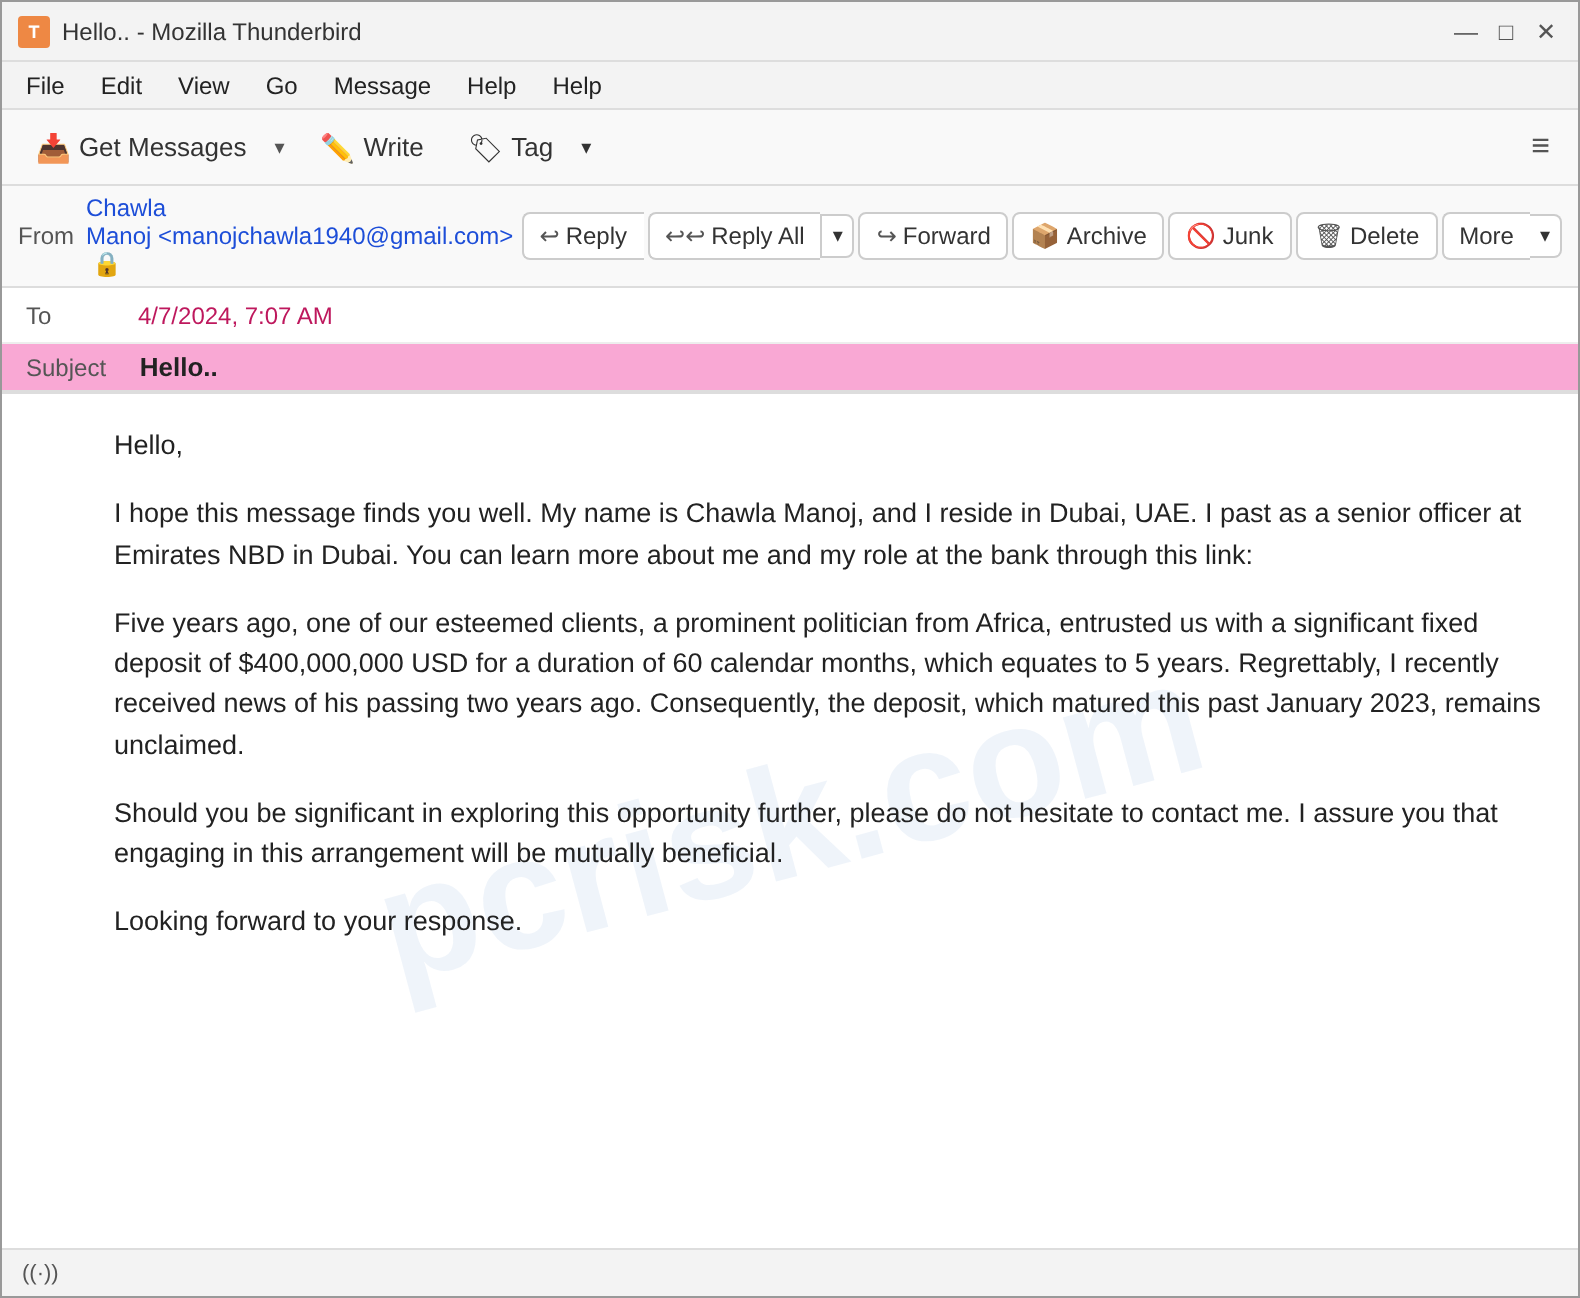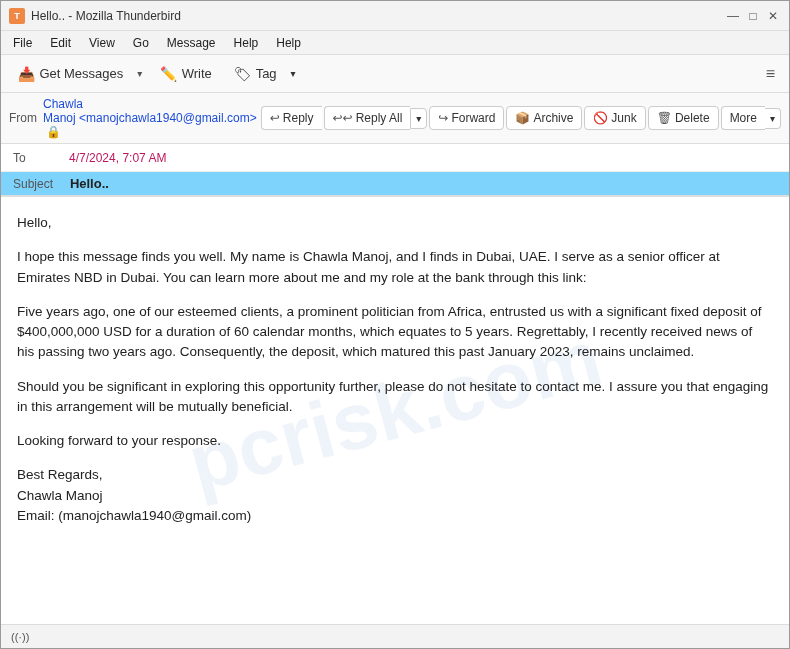--- a/index.html
+++ b/index.html
@@ -232,21 +232,21 @@
       padding: 4px 5px;
       font-size: 10px;
     }
 
     .subject-row {
       padding: 4px 12px;
       font-size: 13px;
       font-weight: bold;
       color: #222;
       border-bottom: 1px solid #ddd;
-      background: #7dd3fc;
+      background: #f9a8d4;
     }
 
     
     .email-body {
       flex: 1;
       overflow-y: auto;
       padding: 16px 16px;
       background: #fff;
       position: relative;
       font-size: 13.5px;
@@ -268,20 +268,21 @@
       user-select: none;
     }
 
     .email-content {
       position: relative;
       z-index: 1;
     }
 
     .email-content p {
       margin-bottom: 14px;
+      margin-left: 40px;
     }
 
     
     .status-bar {
       height: 24px;
       background: #f3f3f3;
       border-top: 1px solid #ddd;
       display: flex;
       align-items: center;
       padding: 0 10px;
@@ -409,29 +410,24 @@
       <span>Hello..</span>
     </div>
 
   </div>
 
   <div class="email-body">
     <div class="watermark">pcrisk.com</div>
 
     <div class="email-content">
       <p>Hello,</p>
-      <p>I hope this message finds you well. My name is Chawla Manoj, and I finds in Dubai, UAE. I serve as a senior officer at Emirates NBD in Dubai. You can learn more about me and my role at the bank through this link:</p>
+      <p>I hope this message finds you well. My name is Chawla Manoj, and I reside in Dubai, UAE. I past as a senior officer at Emirates NBD in Dubai. You can learn more about me and my role at the bank through this link:</p>
       <p>Five years ago, one of our esteemed clients, a prominent politician from Africa, entrusted us with a significant fixed deposit of $400,000,000 USD for a duration of 60 calendar months, which equates to 5 years. Regrettably, I recently received news of his passing two years ago. Consequently, the deposit, which matured this past January 2023, remains unclaimed.</p>
       <p>Should you be significant in exploring this opportunity further, please do not hesitate to contact me. I assure you that engaging in this arrangement will be mutually beneficial.</p>
       <p>Looking forward to your response.</p>
-      <p>
-        <span>Best Regards,</span><br>
-        <span>Chawla Manoj</span><br>
-        <span>Email: (manojchawla1940@gmail.com)</span>
-      </p>
     </div>
   </div>
 
   <div class="status-bar">
     <span>((·))</span>
     <span></span>
   </div>
 
 </div>
 

